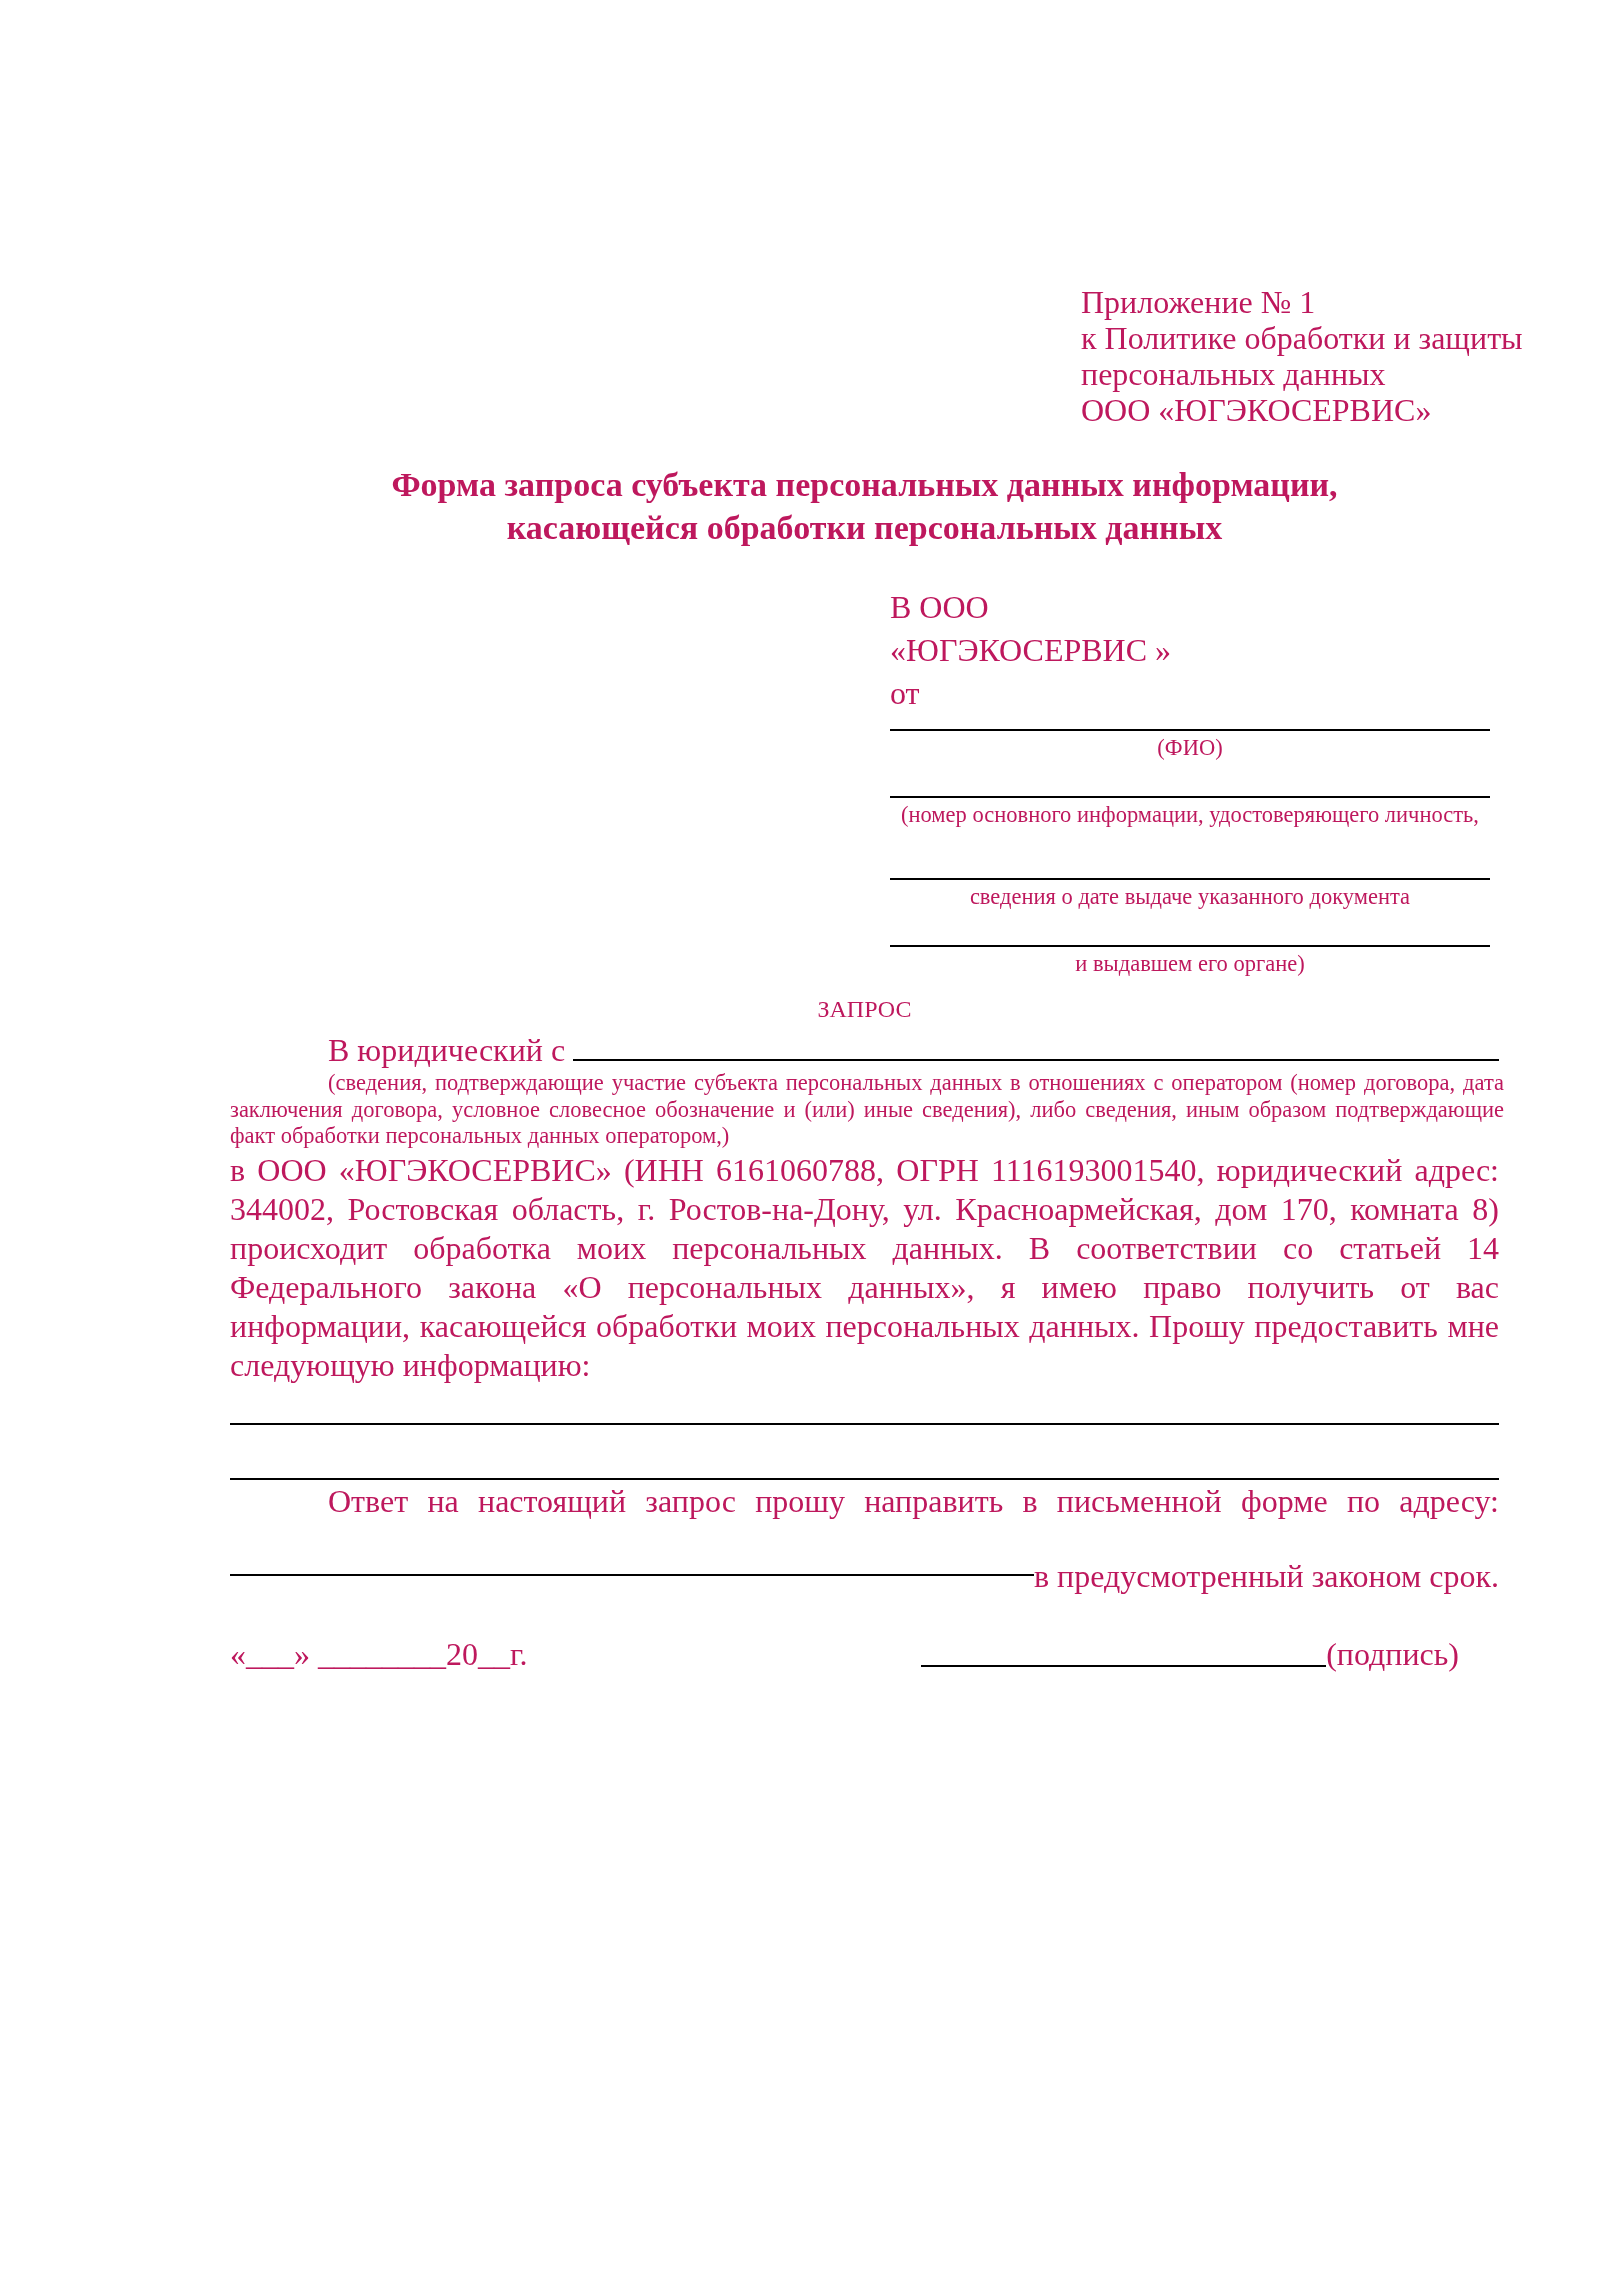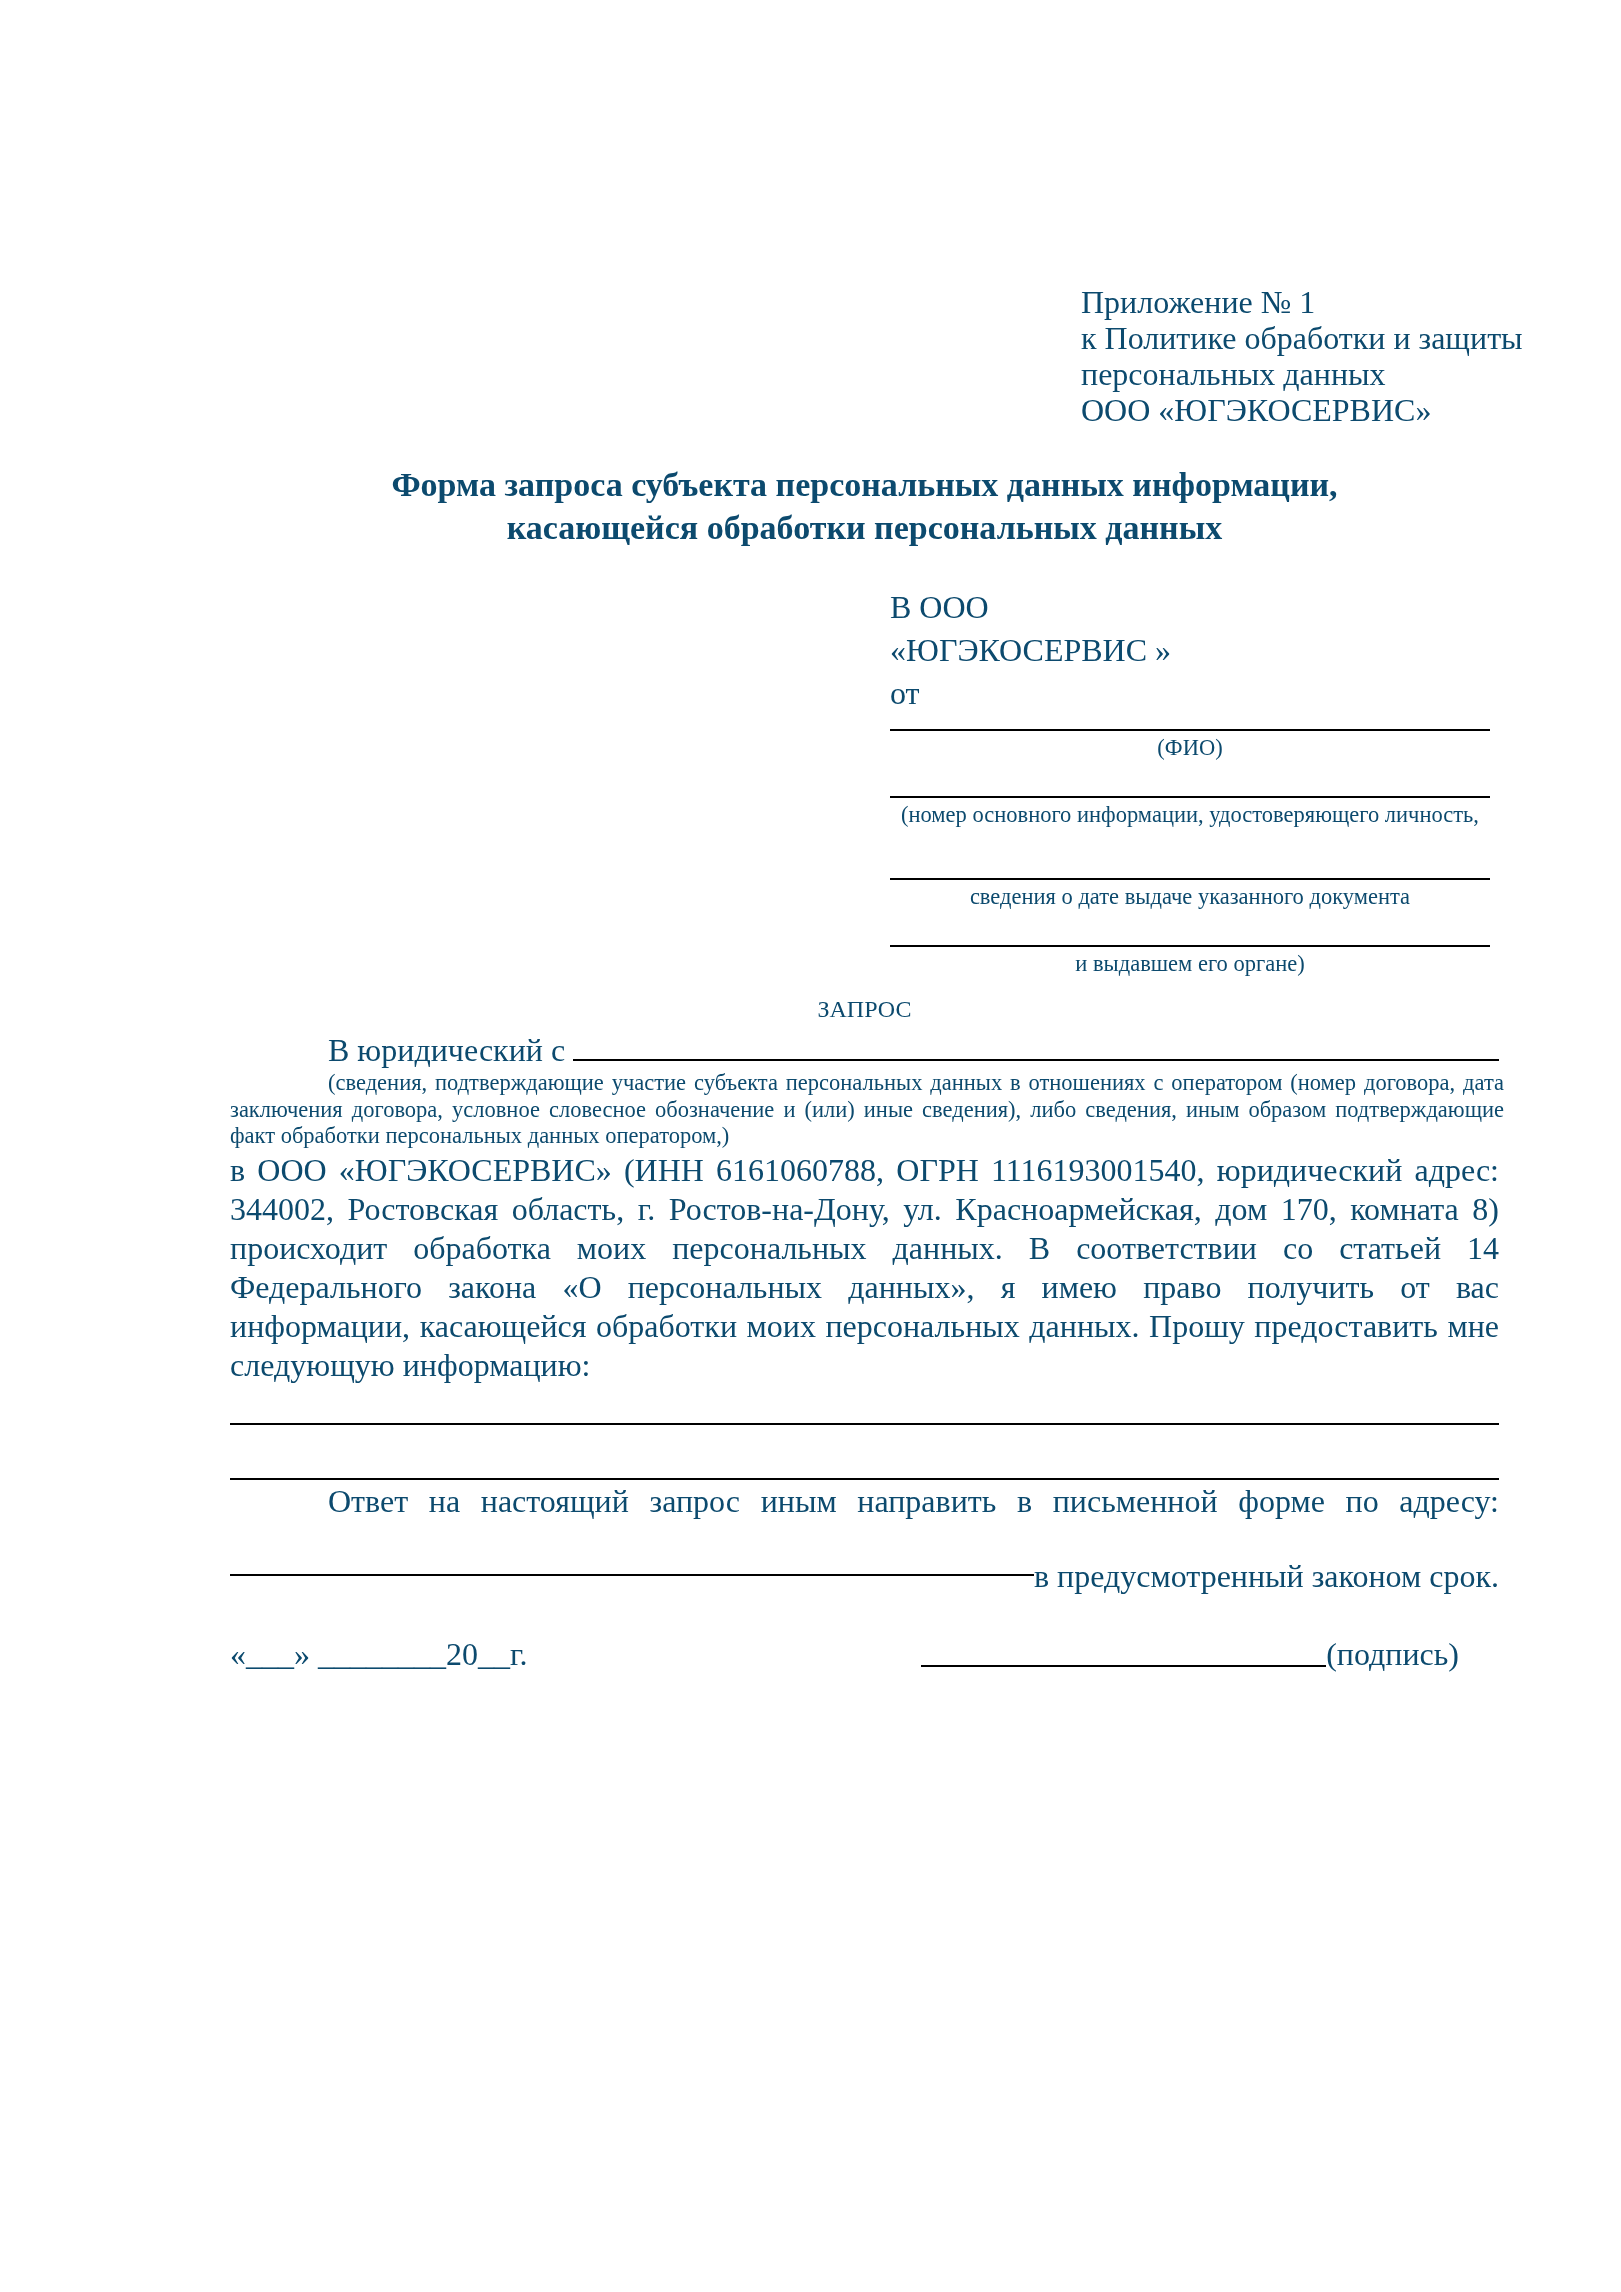--- a/index.html
+++ b/index.html
@@ -5,21 +5,21 @@
   html, body {
     margin: 0;
     padding: 0;
     background: #ffffff;
   }
   .page {
     position: relative;
     width: 1621px;
     height: 2293px;
     background: #ffffff;
-    color: #0c4a6e;
+    color: #be185d;
     font-family: "Liberation Serif", "DejaVu Serif", serif;
     overflow: hidden;
   }
 
   
   .header-block {
     position: absolute;
     left: 1081px;
     top: 284px;
     font-size: 32px;
@@ -229,21 +229,21 @@
     <span class="fill-line"></span>
   </div>
 
   <div class="footnote">(сведения, подтверждающие участие субъекта персональных данных в отношениях с оператором (номер договора, дата заключения договора, условное словесное обозначение и (или) иные сведения), либо сведения, иным образом подтверждающие факт обработки персональных данных оператором,)</div>
 
   <div class="body-par">в ООО «ЮГЭКОСЕРВИС» (ИНН 6161060788, ОГРН 1116193001540, юридический адрес: 344002, Ростовская область, г. Ростов-на-Дону, ул. Красноармейская, дом 170, комната 8) происходит обработка моих персональных данных. В соответствии со статьей 14 Федерального закона «О персональных данных», я имею право получить от вас информации, касающейся обработки моих персональных данных. Прошу предоставить мне следующую информацию:</div>
 
   <div class="ruled ruled-1"></div>
   <div class="ruled ruled-2"></div>
 
-  <div class="reply-par">Ответ на настоящий запрос иным направить в письменной форме по адресу:</div>
+  <div class="reply-par">Ответ на настоящий запрос прошу направить в письменной форме по адресу:</div>
 
   <div class="reply-row">
     <span class="fill-line"></span>
     <span class="reply-suffix">в предусмотренный законом срок.</span>
   </div>
 
   <div class="footer-row">
     <span class="date-blank">«___» ________20__г.</span>
     <span class="sig-group">
       <span class="sig-line"></span>

